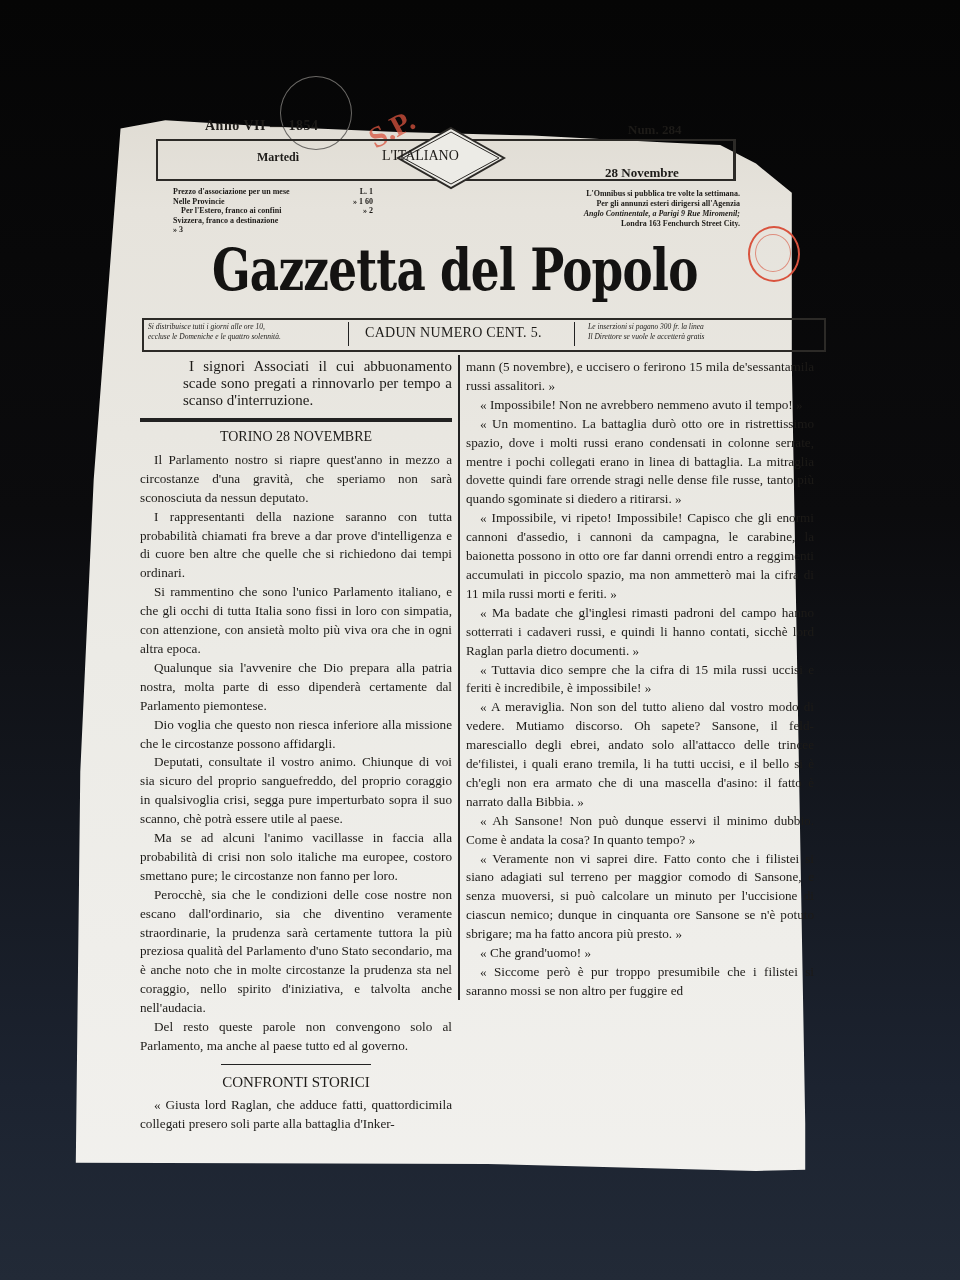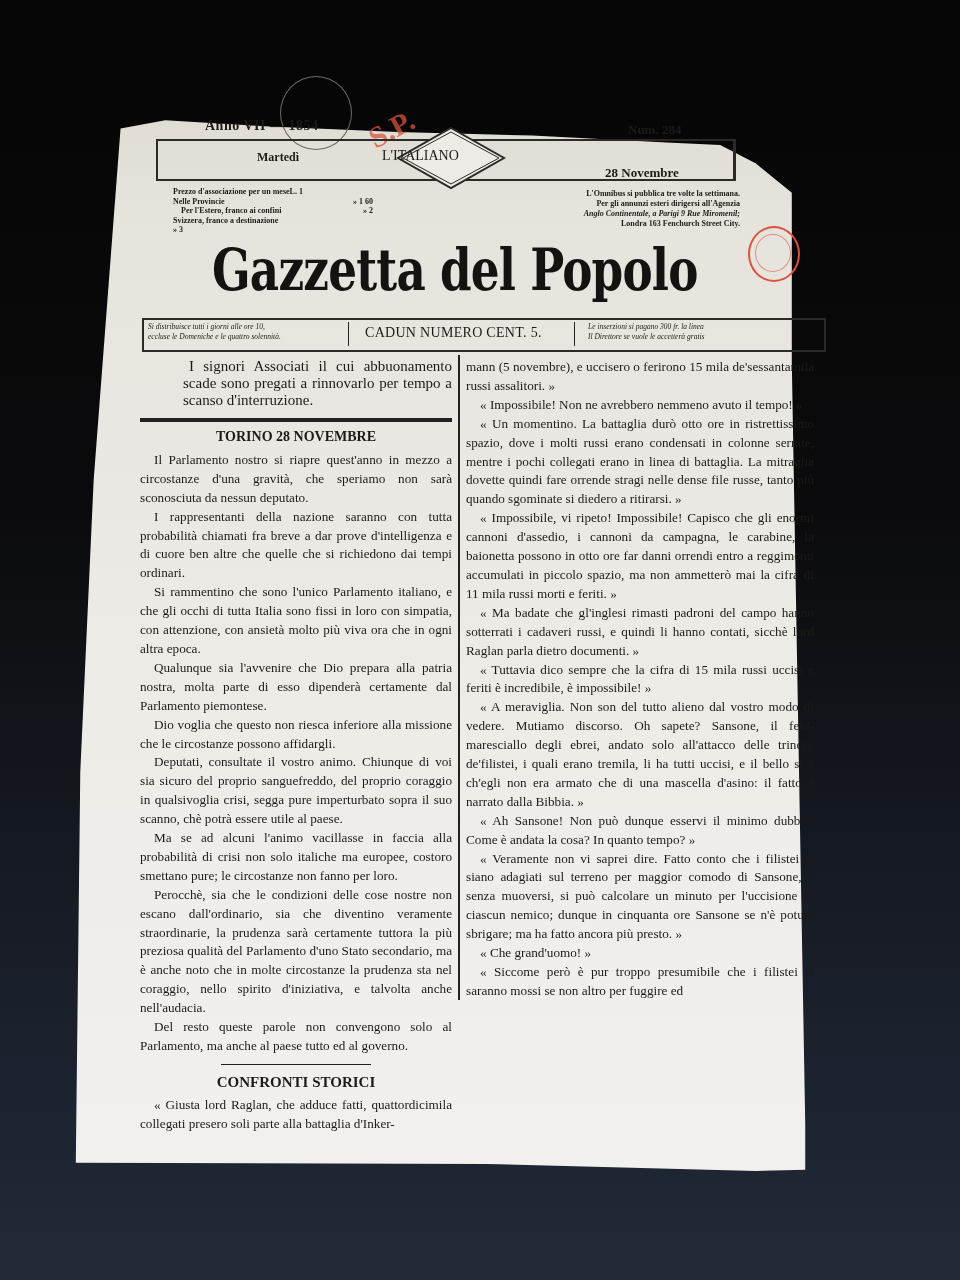--- a/index.html
+++ b/index.html
@@ -13,21 +13,21 @@
   .abs{position:absolute;}
   .small{font-size:9px;line-height:11px;}
   .bold{font-weight:bold;}
   .italic{font-style:italic;}
   .masthead-title{position:absolute;left:212px;top:236px;font-family:"DejaVu Serif","Liberation Serif",serif;
     font-weight:bold;font-size:58px;letter-spacing:-1px;transform:scaleX(0.78);transform-origin:left top;color:#141312;}
   .banner{position:absolute;left:156px;top:139px;width:575px;height:38px;border:2px solid #2c2a27;border-right-width:3px;}
   .diamond{position:absolute;left:396px;top:126px;width:110px;height:64px;}
   .col{position:absolute;font-size:13.2px;line-height:18.9px;text-align:justify;color:#1d1b18;}
   .col p{margin:0;text-indent:14px;}
-  .col .head{text-align:center;text-indent:0;margin:4px 0 4px 0;font-size:14px;font-weight:bold;}
+  .col .head{text-align:center;text-indent:0;margin:4px 0 4px 0;font-size:14px;}
   .rule{position:absolute;background:#222;}
   .stamp-red{position:absolute;border:2px solid #d9533e;border-radius:50%;}
   .postmark{position:absolute;border:1.5px solid #6a6865;border-radius:50%;}
 </style>
 </head>
 <body>
 
 <div class="paper"></div>
 
 <div class="postmark" style="left:280px;top:76px;width:70px;height:72px;"></div>
@@ -41,21 +41,21 @@
 <div class="abs bold" style="left:257px;top:150px;font-size:12px;">Martedì</div>
 <div class="abs bold" style="left:605px;top:165px;font-size:13px;">28 Novembre</div>
 
 <svg class="diamond" viewBox="0 0 110 64">
   <polygon points="55,2 108,32 55,62 2,32" fill="#ecebe6" stroke="#2c2a27" stroke-width="2"></polygon>
   <polygon points="55,6 103,32 55,58 7,32" fill="none" stroke="#2c2a27" stroke-width="1"></polygon>
 </svg>
 <div class="abs" style="left:382px;top:148px;width:92px;font-size:14px;">L'ITALIANO</div>
 
 <div class="abs small bold" style="left:173px;top:187px;width:200px;font-size:8px;line-height:9.6px;">
-  <div style="display:flex;justify-content:flex-start;">
+  <div style="display:flex;justify-content:space-between;">
       <span>Prezzo d'associazione per un mese</span>
       <span>L. 1</span>
     </div>
   <div style="display:flex;justify-content:space-between;">
       <span>Nelle Provincie</span>
       <span>» 1 60</span>
     </div>
   <div style="display:flex;justify-content:space-between;padding-left:8px;">
       <span>Per l'Estero, franco ai confini</span>
       <span>» 2</span>

